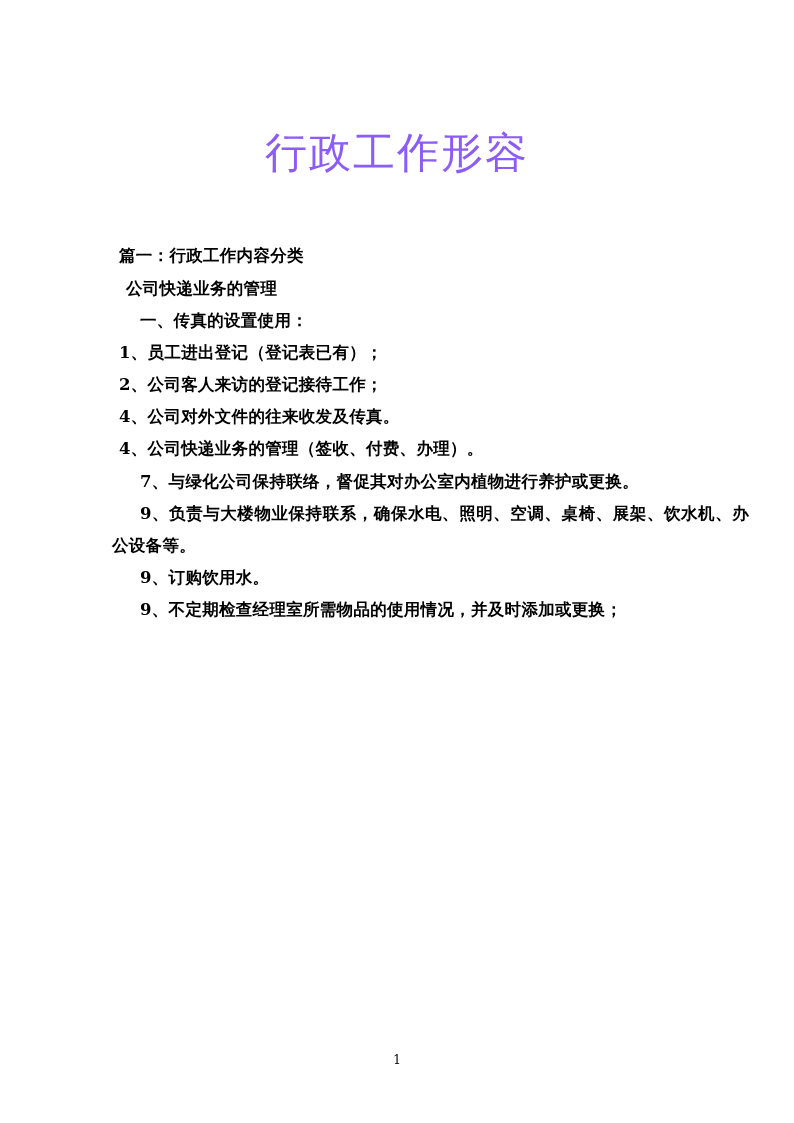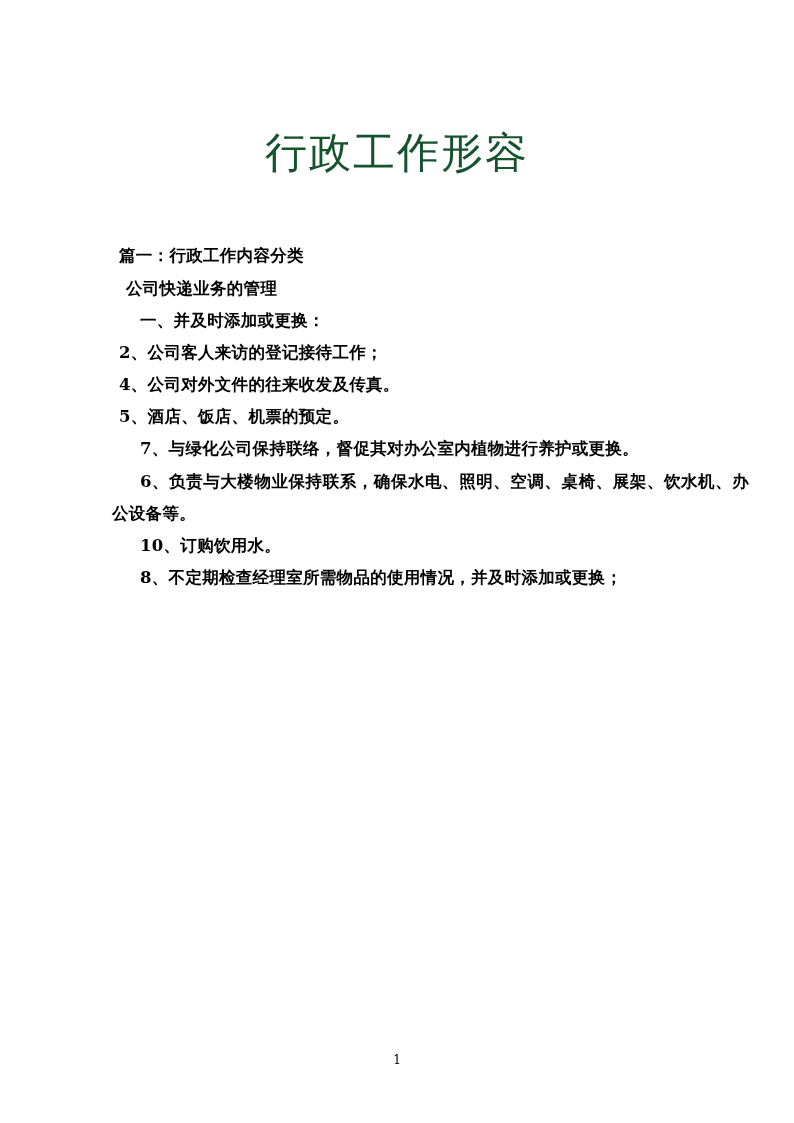--- a/index.html
+++ b/index.html
@@ -20,21 +20,21 @@
   }
   .doc-title {
     text-align: center;
     font-family: "DejaVu Serif", "Liberation Serif", serif;
     font-size: 42px;
     font-weight: normal;
     letter-spacing: 2px;
     margin: 0;
     padding-top: 128px;
     line-height: 1.2;
-    color: #14532d;
+    color: #8b5cf6;
   }
   .body-block {
     margin-top: 62px;
     padding-left: 112px;
     padding-right: 45px;
   }
   .para {
     font-family: "DejaVu Serif", "Liberation Serif", serif;
     font-size: 16.5px;
     font-weight: bold;
@@ -61,25 +61,26 @@
 </head>
 <body>
 
 <div class="page">
 
   <h1 class="doc-title">行政工作形容</h1>
 
   <div class="body-block">
       <p class="para indent-half">篇一：行政工作内容分类</p>
       <p class="para indent-1">公司快递业务的管理</p>
-      <p class="para indent-2">一、并及时添加或更换：</p>
+      <p class="para indent-2">一、传真的设置使用：</p>
+      <p class="para indent-half">1、员工进出登记（登记表已有）；</p>
       <p class="para indent-half">2、公司客人来访的登记接待工作；</p>
       <p class="para indent-half">4、公司对外文件的往来收发及传真。</p>
-      <p class="para indent-half">5、酒店、饭店、机票的预定。</p>
+      <p class="para indent-half">4、公司快递业务的管理（签收、付费、办理）。</p>
       <p class="para indent-2">7、与绿化公司保持联络，督促其对办公室内植物进行养护或更换。</p>
-      <p class="para indent-2">6、负责与大楼物业保持联系，确保水电、照明、空调、桌椅、展架、饮水机、办公设备等。</p>
-      <p class="para indent-2">10、订购饮用水。</p>
-      <p class="para indent-2">8、不定期检查经理室所需物品的使用情况，并及时添加或更换；</p>
+      <p class="para indent-2">9、负责与大楼物业保持联系，确保水电、照明、空调、桌椅、展架、饮水机、办公设备等。</p>
+      <p class="para indent-2">9、订购饮用水。</p>
+      <p class="para indent-2">9、不定期检查经理室所需物品的使用情况，并及时添加或更换；</p>
     </div>
 
   <div class="page-number">1</div>
 
 </div>
 
 </body></html>

